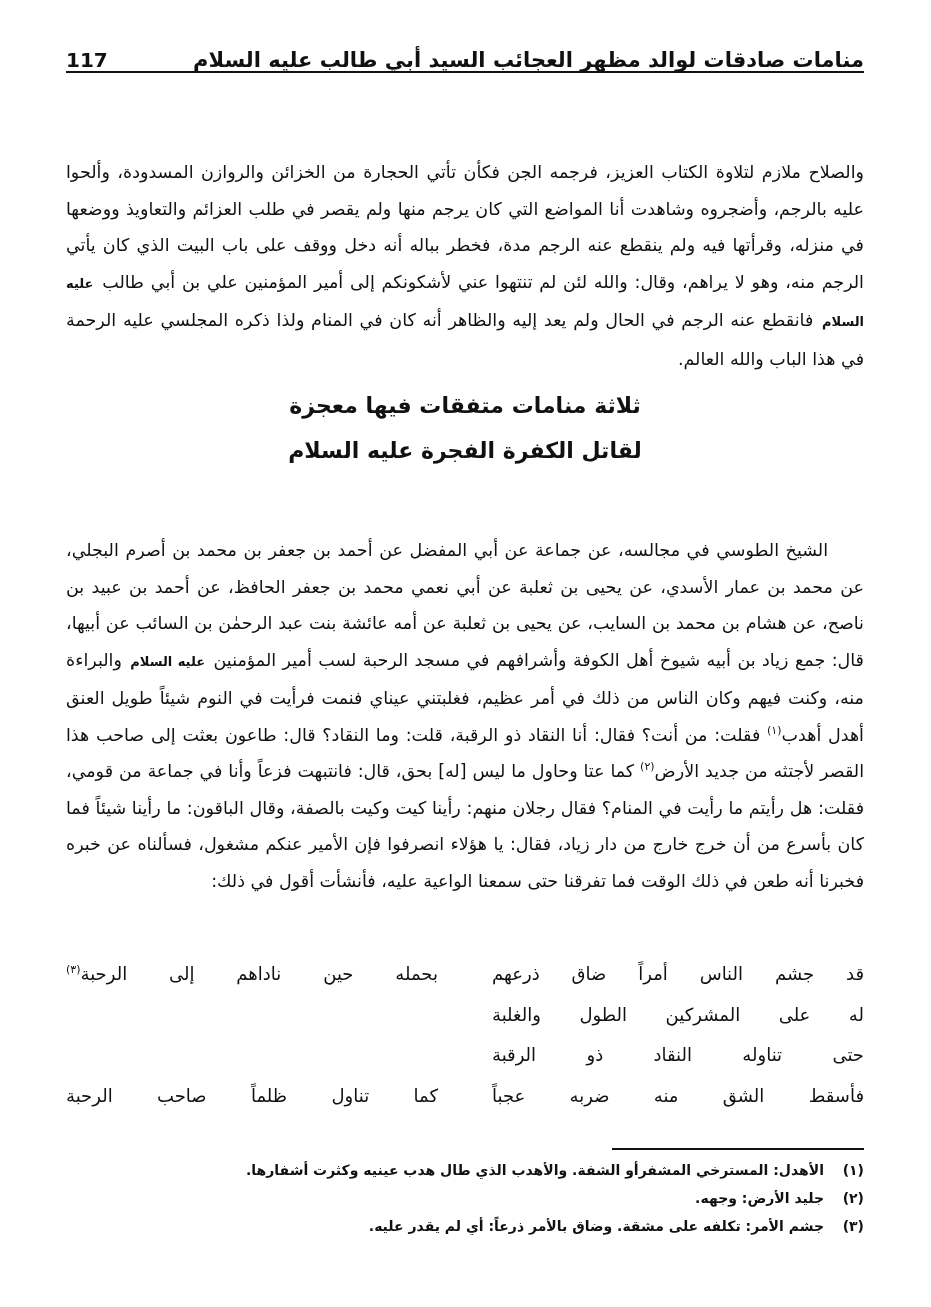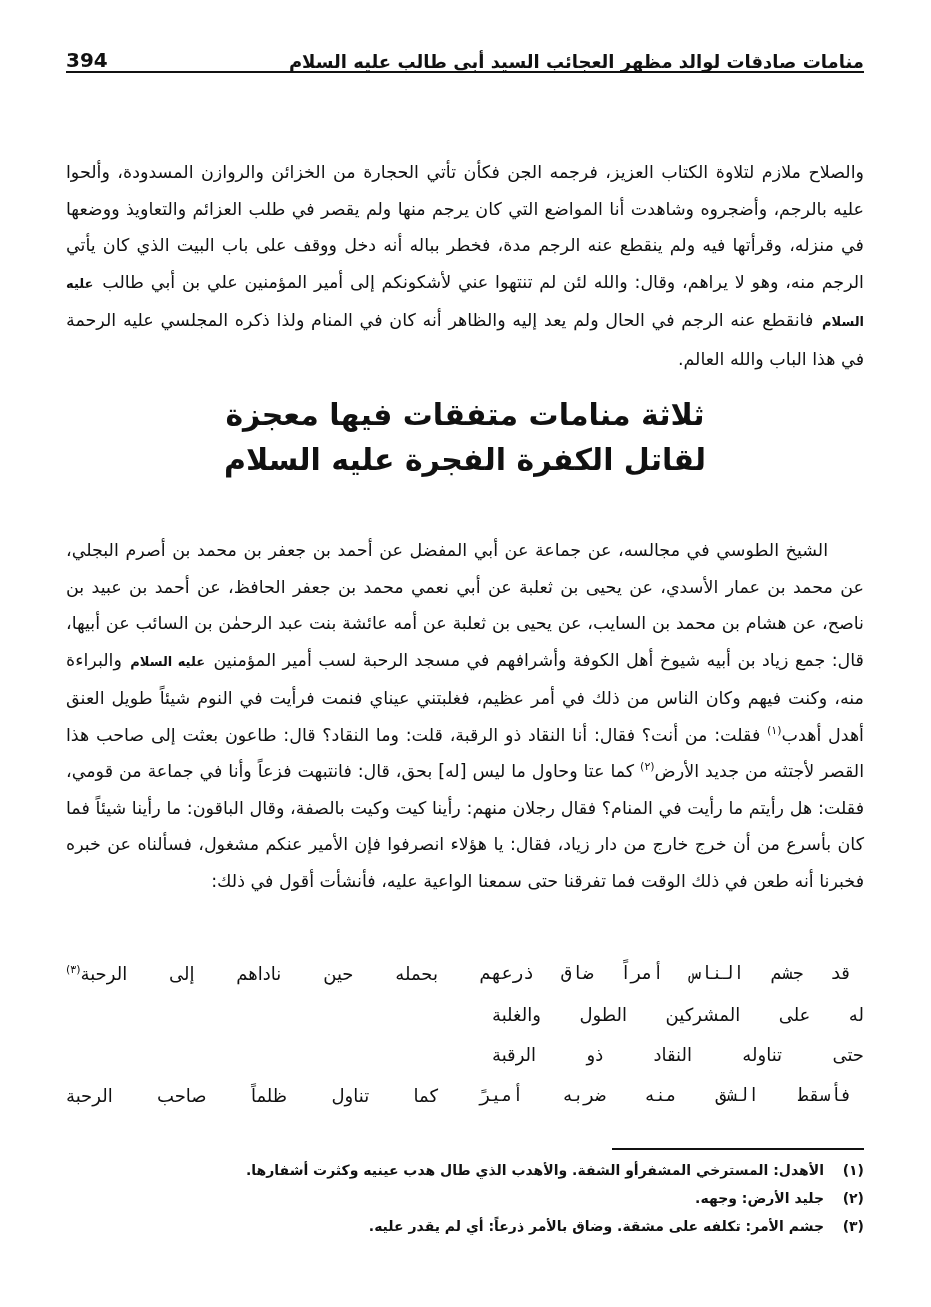--- a/index.html
+++ b/index.html
@@ -6,64 +6,64 @@
   body {
     width: 931px; height: 1307px; position: relative; overflow: hidden;
     font-family: "DejaVu Sans", sans-serif; color: #111111;
   }
   .page { position: absolute; left: 66px; top: 0; width: 798px; }
   .running-head {
     position: absolute; top: 30px; left: 0; width: 798px; height: 42px;
     display: flex; justify-content: space-between; align-items: flex-end;
     direction: rtl;
   }
-  .running-title { font-size: 18px; font-weight: bold; white-space: nowrap; }
+  .running-title { font-size: 21px; font-weight: bold; white-space: nowrap; }
   .page-number { font-size: 20px; font-weight: bold; direction: rtl; }
   .head-rule { position: absolute; top: 71px; left: 0; width: 798px; height: 2px; background: #111; }
 
   .body-text {
     position: absolute; left: 0; width: 798px; direction: rtl;
     font-size: 17.5px; line-height: 36.5px; text-align: justify; text-align-last: right; margin-top: 48px;
   }
   .body-text p { margin: 0; }
   .body-text p.indent { text-indent: 36px; }
   .p1 { top: 106px; }
   .heading {
-    position: absolute; top: 392px; left: 0; width: 798px; text-align: center;
-    font-size: 30px; font-weight: bold; line-height: 45px; direction: rtl;
+    position: absolute; top: 383px; left: 0; width: 798px; text-align: center;
+    font-size: 22px; font-weight: bold; line-height: 45px; direction: rtl;
   }
   .p2 { top: 484px; }
   .honorific { font-size: 13px; font-weight: bold; letter-spacing: -1px; padding: 0 2px; }
   sup.fn { font-size: 11px; line-height: 0; }
 
   .poem {
     position: absolute; top: 954px; left: 0; width: 798px; direction: rtl;
     font-size: 18px; line-height: 40.5px;
   }
   .verse { display: flex; justify-content: space-between; height: 40.5px; }
   .hemi { width: 372px; text-align: justify; text-align-last: justify; white-space: nowrap; }
-  .hemi.first { margin-right: 12px; font-family: Liberation Mono, monospace; }
+  .hemi.first { margin-right: 0; }
 
   .fn-rule { position: absolute; top: 1148px; right: 0; width: 252px; height: 2px; background: #111; }
   .footnotes {
     position: absolute; top: 1156px; left: 0; width: 798px; direction: rtl;
     font-size: 14px; line-height: 28px; font-weight: bold;
   }
   .fn-item { display: flex; }
   .fn-num { width: 40px; flex: none; }
   .fn-text { flex: 1; }
 </style>
 </head>
 <body>
 
 <div class="page">
 
   <div class="running-head">
     <span class="running-title">منامات صادقات لوالد مظهر العجائب السيد أبي طالب عليه السلام</span>
-    <span class="page-number">394</span>
+    <span class="page-number">117</span>
   </div>
   <div class="head-rule"></div>
 
   <div class="body-text p1">
     <p>
       <span>والصلاح ملازم لتلاوة الكتاب العزيز، فرجمه الجن فكأن تأتي الحجارة من الخزائن والروازن المسدودة، وألحوا عليه بالرجم، وأضجروه وشاهدت أنا المواضع التي كان يرجم منها ولم يقصر في طلب العزائم والتعاويذ ووضعها في منزله، وقرأتها فيه ولم ينقطع عنه الرجم مدة، فخطر بباله أنه دخل ووقف على باب البيت الذي كان يأتي الرجم منه، وهو لا يراهم، وقال: والله لئن لم تنتهوا عني لأشكونكم إلى أمير المؤمنين علي بن أبي طالب</span>
       <span class="honorific">عليه السلام</span>
       <span>فانقطع عنه الرجم في الحال ولم يعد إليه والظاهر أنه كان في المنام ولذا ذكره المجلسي عليه الرحمة في هذا الباب والله العالم.</span>
     </p>
   </div>
@@ -88,21 +88,21 @@
       <span class="hemi first">قد جشم الناس أمراً ضاق ذرعهم</span>
       <span class="hemi"><span>بحمله حين ناداهم إلى الرحبة</span><sup class="fn">(٣)</sup></span>
     </div>
     <div class="verse">
       <span class="hemi">له على المشركين الطول والغلبة</span>
     </div>
     <div class="verse">
       <span class="hemi">حتى تناوله النقاد ذو الرقبة</span>
     </div>
     <div class="verse">
-      <span class="hemi first">فأسقط الشق منه ضربه أميرً</span>
+      <span class="hemi first">فأسقط الشق منه ضربه عجباً</span>
       <span class="hemi">كما تناول ظلماً صاحب الرحبة</span>
     </div>
   </div>
 
   <div class="fn-rule"></div>
 
   <div class="footnotes">
     <div class="fn-item">
       <span class="fn-num">(١)</span>
       <span class="fn-text">الأهدل: المسترخي المشفرأو الشفة. والأهدب الذي طال هدب عينيه وكثرت أشفارها.</span>

